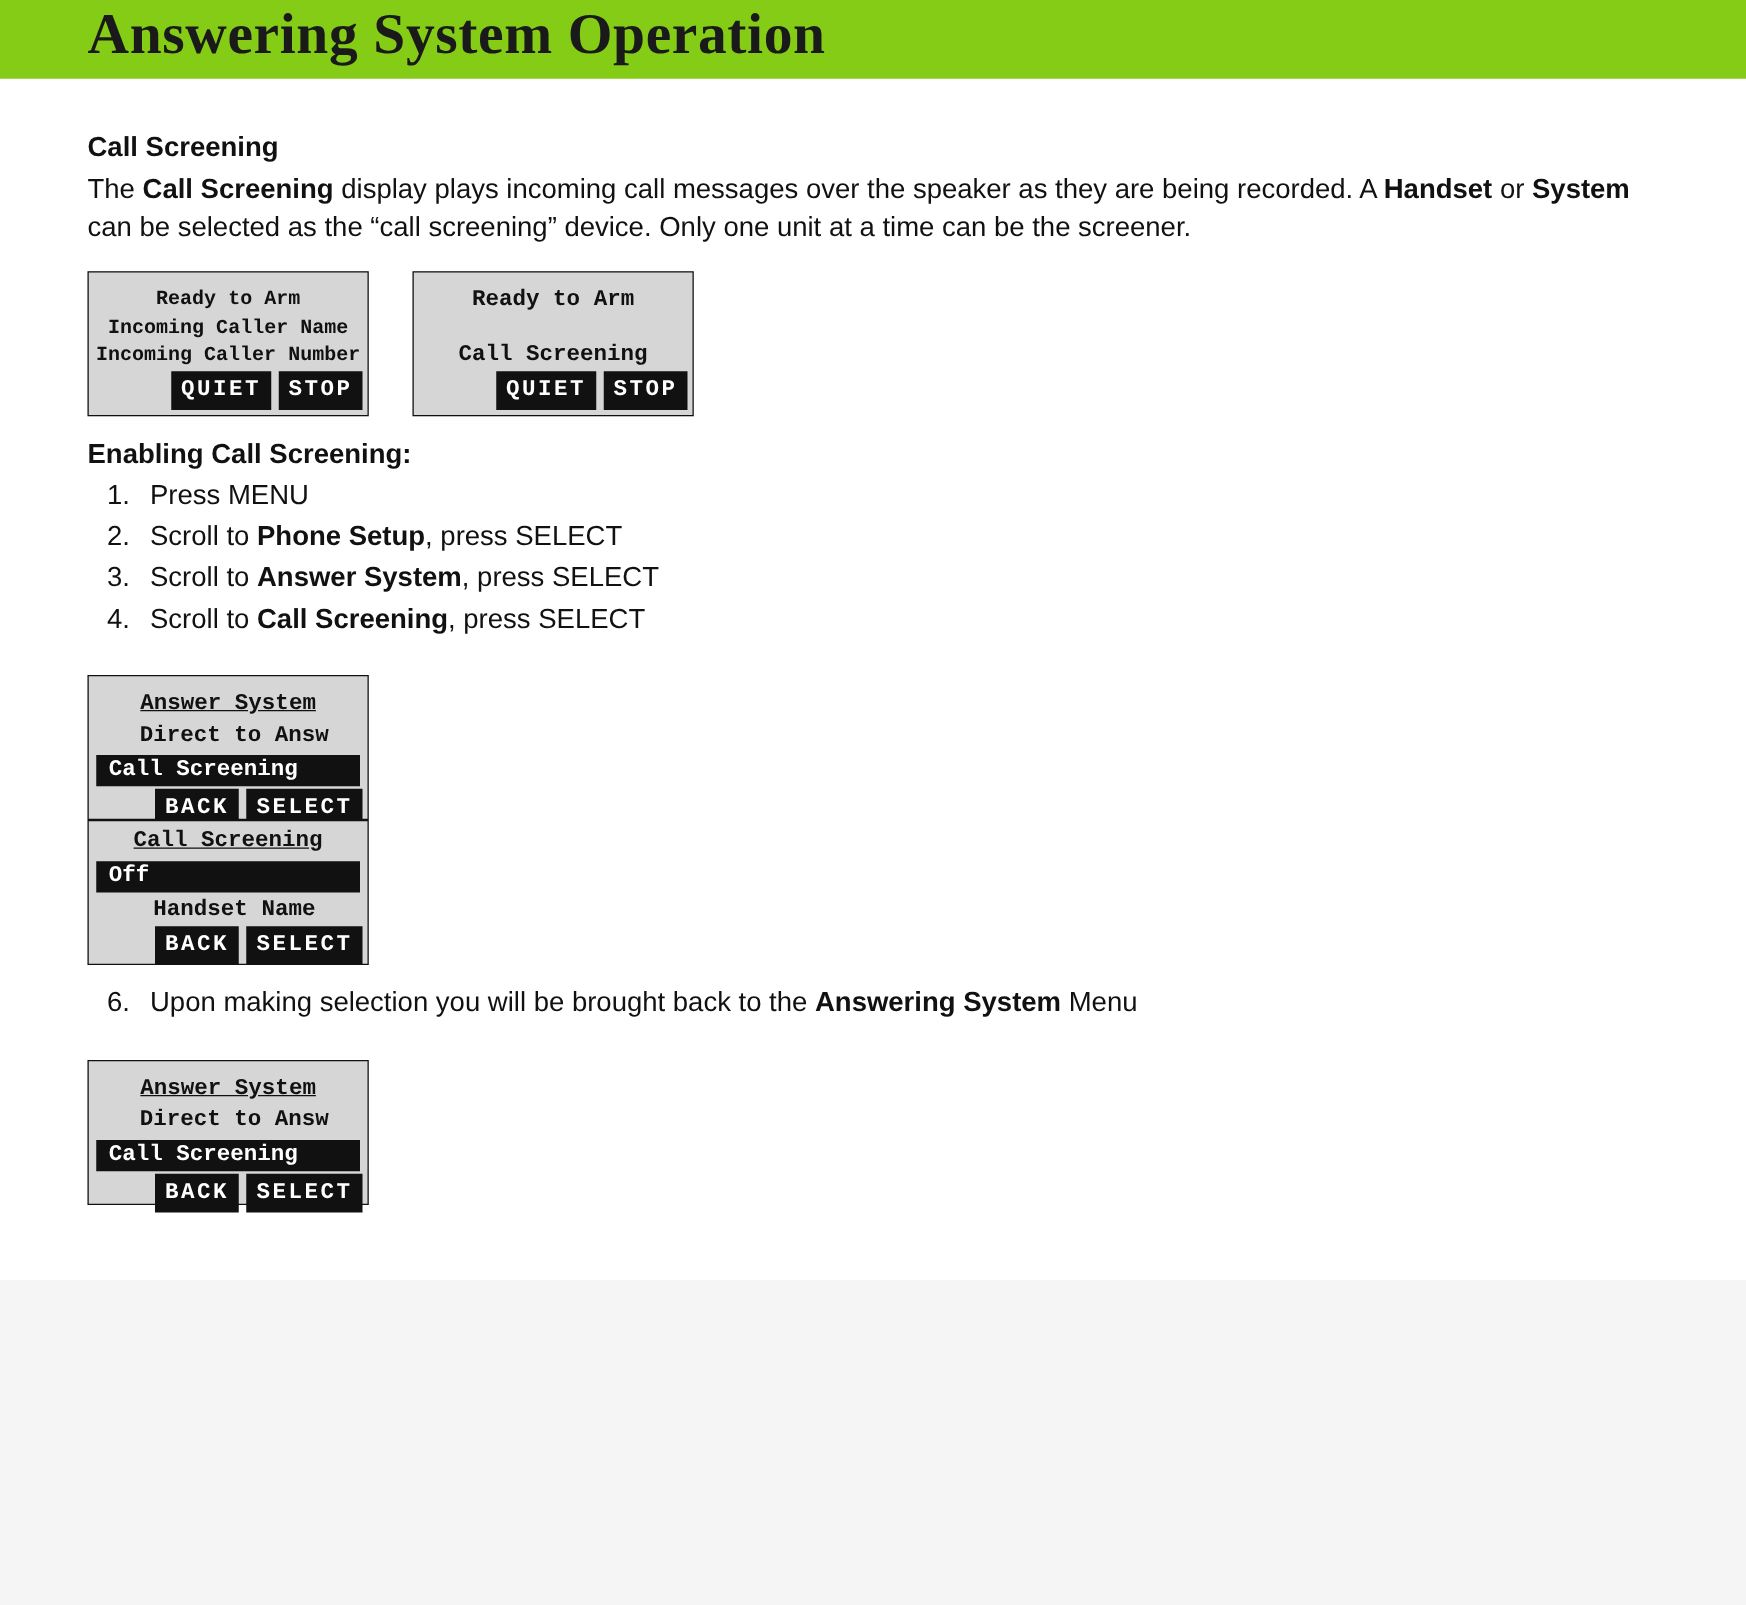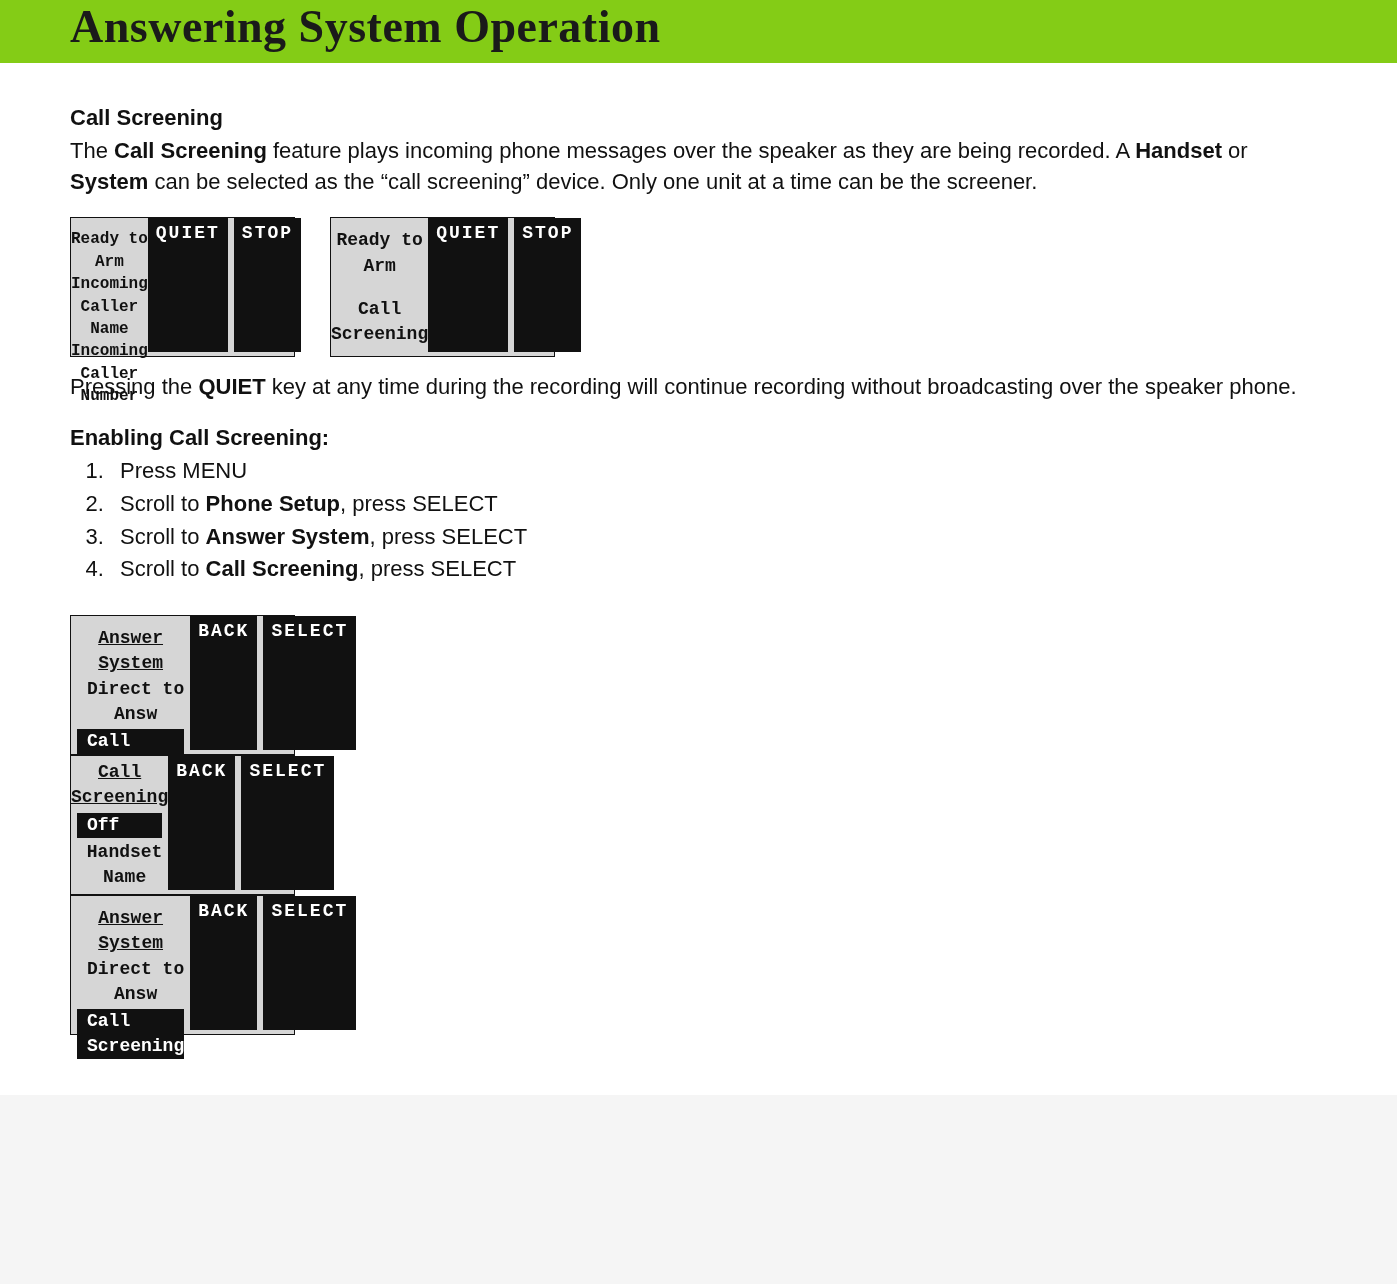--- a/index.html
+++ b/index.html
@@ -51,29 +51,29 @@
   }
 
   
   .lcd-row {
     display: flex;
     gap: 35px;
     margin-bottom: 15px;
   }
   .lcd {
     width: 225px;
-    height: 140px;
+    height: 116px;
     border: 1px solid #111;
     background: #d6d6d6;
     font-family: "Courier New", Courier, monospace;
     font-size: 18px;
     position: relative;
     box-sizing: border-box;
     display: flex;
-    flex-direction: row;
+    flex-direction: column;
     justify-content: space-between;
   }
   .lcd .lcd-lines {
     text-align: center;
     padding-top: 10px;
     line-height: 1.4;
     font-weight: bold;
   }
   .lcd .lcd-lines.smaller { font-size: 16px; }
   .lcd .title-line { text-decoration: underline; }
@@ -110,21 +110,21 @@
 <div class="page">
 
   <div class="page-header">
     <div class="page-title">Answering System Operation</div>
   </div>
 
   <div class="content">
 
     <div class="section-heading">Call Screening</div>
     <p>
-      <span>The </span><span class="bld">Call Screening</span><span> feature plays incoming phone messages over the speaker as they are being recorded. A </span><span class="bld">Handset</span><span> or </span><span class="bld">System</span><span> can be selected as the “call screening” device. Only one unit at a time can be the screener.</span>
+      <span>The </span><span class="bld">Call Screening</span><span> display plays incoming call messages over the speaker as they are being recorded. A </span><span class="bld">Handset</span><span> or </span><span class="bld">System</span><span> can be selected as the “call screening” device. Only one unit at a time can be the screener.</span>
     </p>
 
     <div class="lcd-row">
       <div class="lcd">
         <div class="lcd-lines smaller">
           <div>Ready to Arm</div>
           <div>Incoming Caller Name</div>
           <div>Incoming Caller Number</div>
         </div>
         <div class="lcd-softkeys">
@@ -137,23 +137,20 @@
           <div>Ready to Arm</div>
           <div style="margin-top:18px">Call Screening</div>
         </div>
         <div class="lcd-softkeys">
           <div class="softkey">QUIET</div>
           <div class="softkey">STOP</div>
         </div>
       </div>
     </div>
 
-    <p>
-      <span>Pressing the </span><span class="bld">QUIET</span><span> key at any time during the recording will continue recording without broadcasting over the speaker phone.</span>
-    </p>
 
     <p class="section-heading">Enabling Call Screening:</p>
 
     <ol class="steps" start="1">
       <li><span>Press MENU</span></li>
       <li><span>Scroll to </span><span class="bld">Phone Setup</span><span>, press SELECT</span></li>
       <li><span>Scroll to </span><span class="bld">Answer System</span><span>, press SELECT</span></li>
       <li><span>Scroll to </span><span class="bld">Call Screening</span><span>, press SELECT</span></li>
     </ol>
 
@@ -175,20 +172,23 @@
         <div class="title-line">Call Screening</div>
         <div class="highlight-line">Off</div>
         <div class="item-line">Handset Name</div>
       </div>
       <div class="lcd-softkeys">
         <div class="softkey">BACK</div>
         <div class="softkey">SELECT</div>
       </div>
     </div>
 
+    <ol class="steps" start="6" style="margin-top:15px">
+      <li><span>Upon making selection you will be brought back to the </span><span class="bld">Answering System</span><span> Menu</span></li>
+    </ol>
 
     <div class="lcd">
       <div class="lcd-lines">
         <div class="title-line">Answer System</div>
         <div class="item-line">Direct to Answ</div>
         <div class="highlight-line">Call Screening</div>
       </div>
       <div class="lcd-softkeys">
         <div class="softkey">BACK</div>
         <div class="softkey">SELECT</div>

